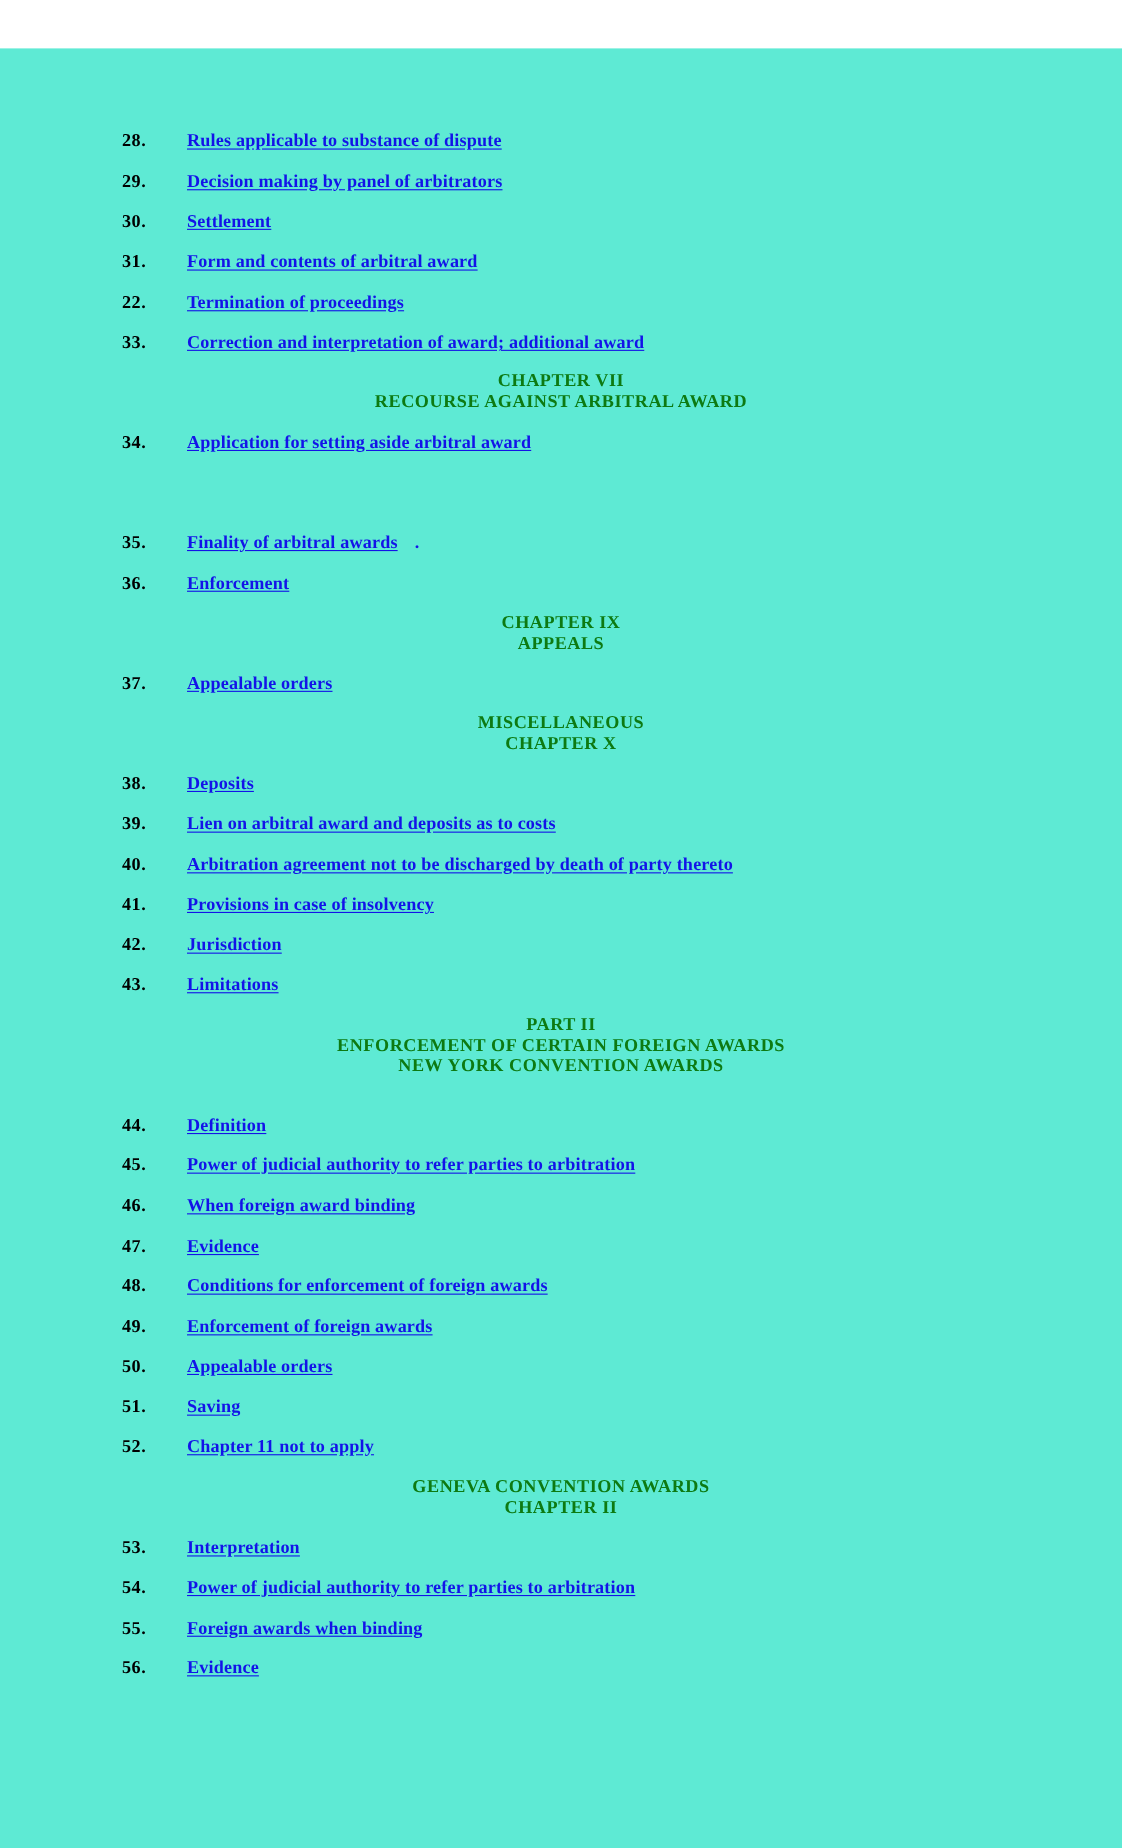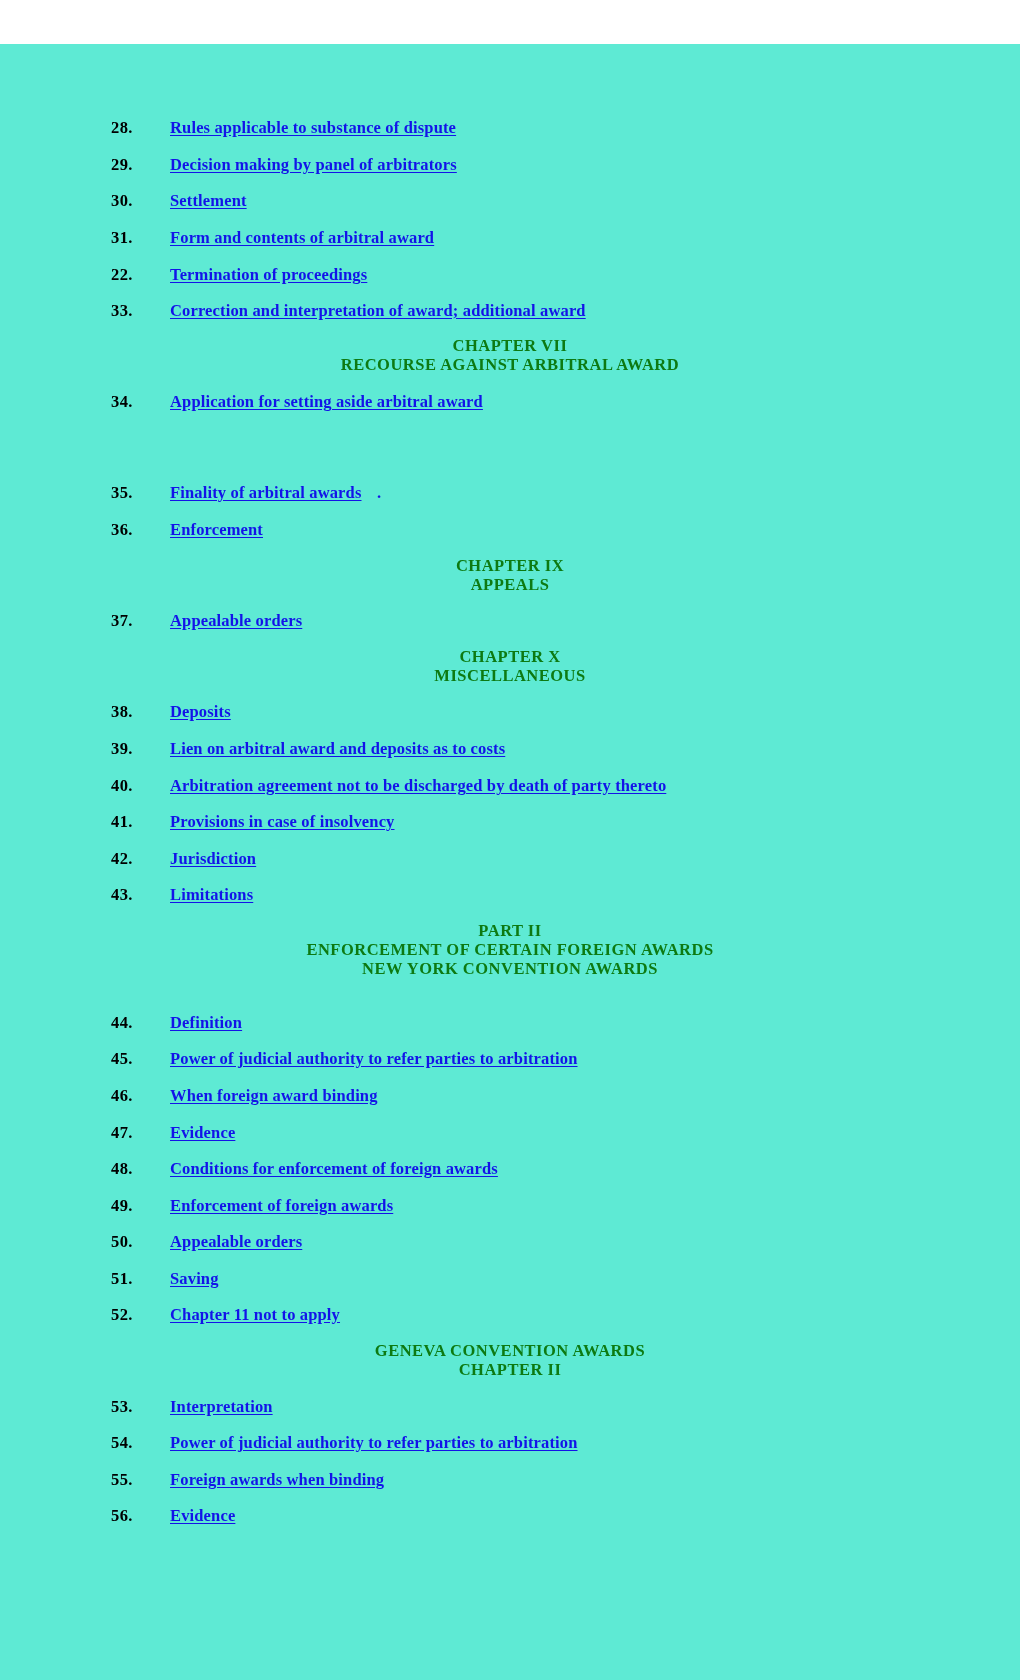--- a/index.html
+++ b/index.html
@@ -146,22 +146,22 @@
     <span class="hl">CHAPTER IX</span>
     <span class="hl">APPEALS</span>
   </div>
 
   <div class="toc-entry" style="top:567px;">
     <span class="toc-num">37.</span>
     <a class="toc-title" href="#">Appealable orders</a>
   </div>
 
   <div class="heading-block" style="top:603px;">
+    <span class="hl">MISCELLANEOUS</span>
     <span class="hl">CHAPTER X</span>
-    <span class="hl">MISCELLANEOUS</span>
   </div>
 
   <div class="toc-entry" style="top:658px;">
     <span class="toc-num">38.</span>
     <a class="toc-title" href="#">Deposits</a>
   </div>
 
   <div class="toc-entry" style="top:695px;">
     <span class="toc-num">39.</span>
     <a class="toc-title" href="#">Lien on arbitral award and deposits as to costs</a>

